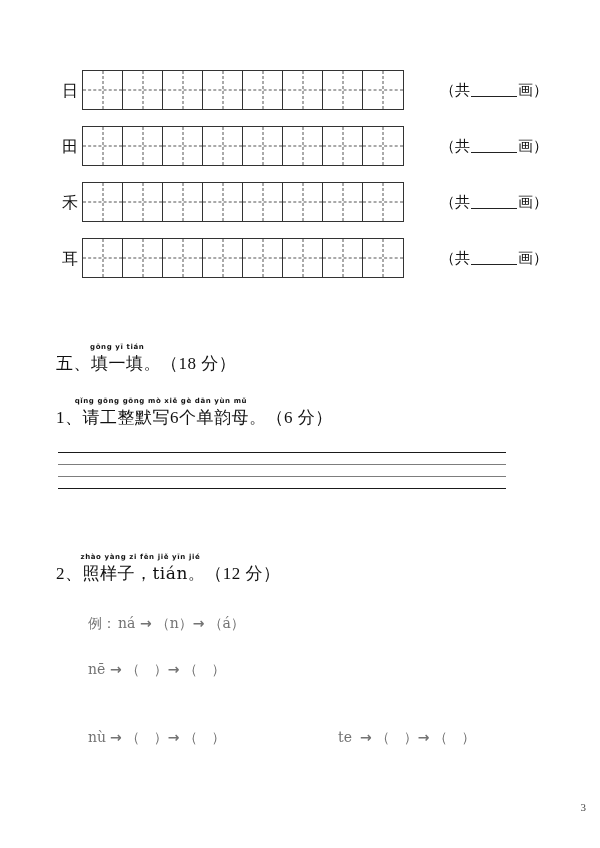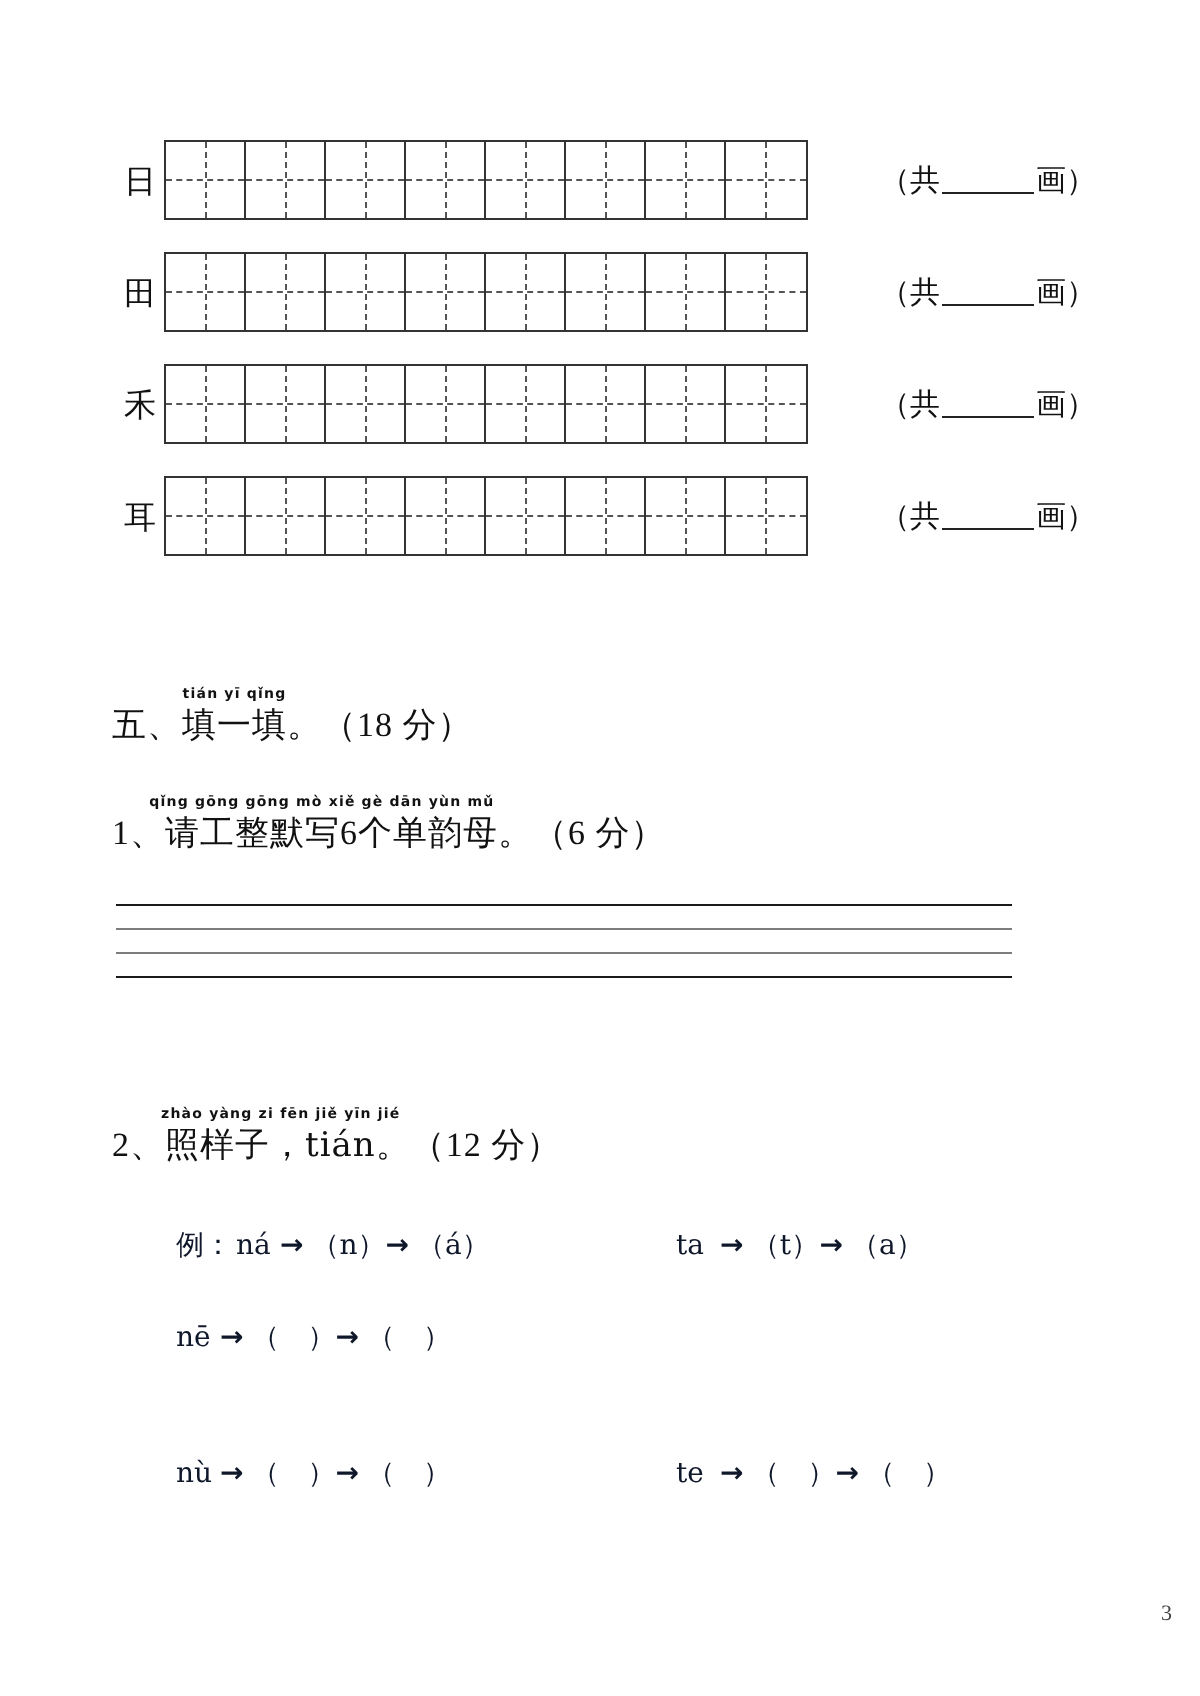--- a/index.html
+++ b/index.html
@@ -155,21 +155,21 @@
 
   
   .ex-row {
     position: absolute;
     left: 0;
     width: 600px;
     height: 30px;
     font-size: 14px;
     line-height: 30px;
     font-family: "DejaVu Serif", "Liberation Serif", serif;
-    color: #0f172a;
+    color: #737373;
   }
   .ex-cell {
     position: absolute;
     white-space: nowrap;
   }
   .ex-cell.left  { left: 88px; }
   .ex-cell.right { left: 338px; }
   .ex-lead {
     display: inline-block;
     min-width: 30px;
@@ -263,41 +263,40 @@
       <div class="tianzi-cell"></div>
       <div class="tianzi-cell"></div>
       <div class="tianzi-cell"></div>
       <div class="tianzi-cell"></div>
       <div class="tianzi-cell"></div>
     </div>
     <div class="stroke-note"><span>（共</span><span class="blank"></span><span>画）</span></div>
   </div>
 
   <div class="heading" style="top:352px;">
-    <span class="hz">五、</span><span class="ruby-wrap"><span class="ruby-txt">tián yī qǐng</span><span class="hz">填一填</span></span><span class="hz">。</span><span class="hz num">（18 分）</span>
+    <span class="hz">五、</span><span class="ruby-wrap"><span class="ruby-txt">gōng yī tián</span><span class="hz">填一填</span></span><span class="hz">。</span><span class="hz num">（18 分）</span>
   </div>
 
   <div class="heading" style="top:406px;">
     <span class="hz num">1、</span><span class="ruby-wrap"><span class="ruby-txt">qǐng gōng gōng mò xiě</span><span class="hz">请工整默写</span></span><span class="hz num">6</span><span class="ruby-wrap"><span class="ruby-txt">gè dān yùn mǔ</span><span class="hz">个单韵母</span></span><span class="hz">。</span><span class="hz num">（6 分）</span>
   </div>
 
   <div class="stave" style="top:452px;">
     <div class="ln solid-dark" style="top:0px;"></div>
     <div class="ln solid-gray" style="top:12px;"></div>
     <div class="ln solid-gray" style="top:24px;"></div>
     <div class="ln solid-dark" style="top:36px;"></div>
   </div>
 
   <div class="heading" style="top:562px;">
     <span class="hz num">2、</span><span class="ruby-wrap"><span class="ruby-txt">zhào yàng zi</span><span class="hz">照样子</span></span><span class="hz">，</span><span class="ruby-wrap"><span class="ruby-txt">fēn jiě yīn jié</span><span class="hz">tián</span></span><span class="hz">。</span><span class="hz num">（12 分）</span>
   </div>
 
   <div class="ex-row" style="top:608px;">
     <div class="ex-cell" style="left:88px;"><span class="ex-lead">例：</span><span class="ex-syl">ná</span><span class="arrow">→</span><span class="paren">（n）</span><span class="arrow">→</span><span class="paren">（á）</span></div>
-    <div class="ex-cell right"><span class="ex-syl">ta</span><span class="arrow">→</span><span class="paren">（t）</span><span class="arrow">→</span><span class="paren">（a）</span></div>
   </div>
 
   <div class="ex-row" style="top:646px;">
   </div>
 
   <div class="ex-row" style="top:654px;">
     <div class="ex-cell left"><span class="ex-syl">nē</span><span class="arrow">→</span><span class="paren">（　）</span><span class="arrow">→</span><span class="paren">（　）</span></div>
   </div>
 
   <div class="ex-row" style="top:722px;">

